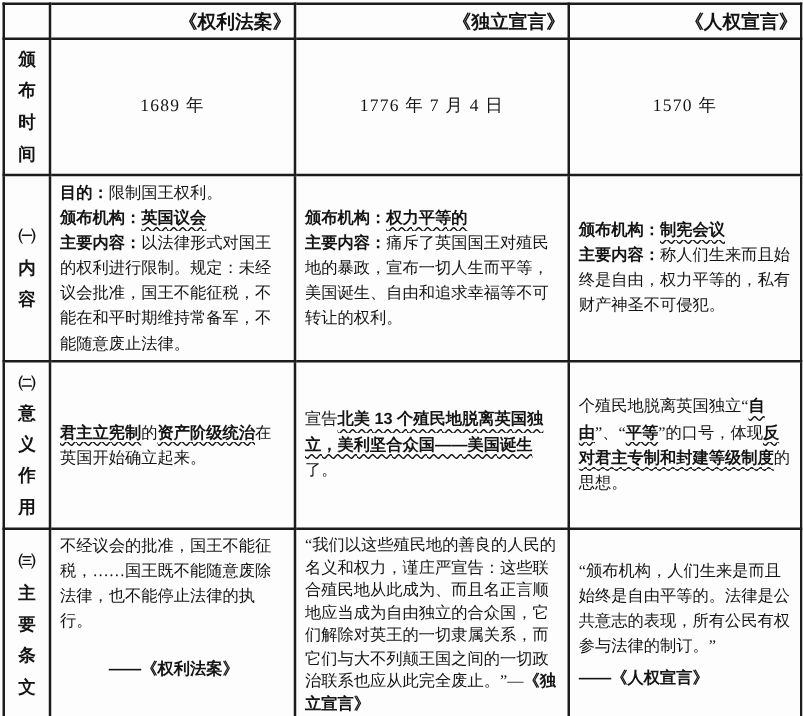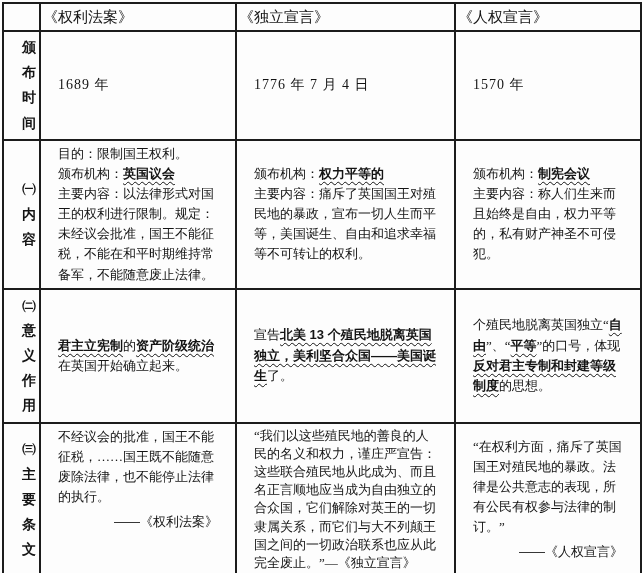--- a/index.html
+++ b/index.html
@@ -8,52 +8,52 @@
     background:#fdfdfd;padding:2px;
     font-family:"Liberation Serif","DejaVu Serif",serif;
     color:#141414;
   }
   table.cmp{
     border-collapse:collapse;table-layout:fixed;
     width:638px;height:569px;background:#fdfdfd;
   }
   td{
     border:2px solid #1c1c1c;
-    padding:3px 17px;
+    padding:3px 7px;
     vertical-align:middle;
     overflow:hidden;
     box-sizing:border-box;
   }
   .hdr{
     font-family:"Liberation Sans","DejaVu Sans",sans-serif;
-    font-weight:normal;font-size:15px;text-align:left;padding:2px;
+    font-weight:bold;font-size:15px;text-align:right;padding:2px;
   }
-  .timeval{font-size:14px;letter-spacing:1px;margin-left:22px;}
+  .timeval{text-align:center;font-size:14px;letter-spacing:1px;margin-left:22px;}
   .vlabel{
     font-weight:bold;font-size:14px;line-height:1.8;
     width:16px;margin:0 auto;text-align:center;
     word-break:break-all;
     font-family:"Liberation Sans","DejaVu Sans",sans-serif;
   }
   .cellbody{font-size:13px;line-height:1.55;text-align:left;}
   .tight{line-height:1.4;}
   .b{
-    font-weight:normal;
+    font-weight:bold;
     font-family:"Liberation Sans","DejaVu Sans",sans-serif;
   }
   .wavy{
     font-weight:bold;
     font-family:"Liberation Sans","DejaVu Sans",sans-serif;
     text-decoration:underline;
     text-decoration-style:wavy;
     text-decoration-thickness:1px;
     text-underline-offset:3px;
   }
-  .attr{margin-top:5px;margin-left:3em;text-align:right;}
-  .attr-center{margin-top:5px;text-align:right;}
+  .attr{margin-top:18px;margin-left:3em;}
+  .attr-center{margin-top:5px;text-align:left;}
   .vtop{vertical-align:top;}
 </style>
 </head>
 <body>
 
 <div class="sheet">
 <table class="cmp">
   <colgroup>
     <col style="width:37px">
         <col style="width:196px">
@@ -143,20 +143,20 @@
       <div class="vlabel"><span>㈢</span><span>主要条文</span></div>
     </td>
     <td class="cellbody vtop">
       <div>不经议会的批准，国王不能征税，……国王既不能随意废除法律，也不能停止法律的执行。</div>
       <div class="b attr">——《权利法案》</div>
     </td>
     <td class="cellbody tight">
       <span>“我们以这些殖民地的善良的人民的名义和权力，谨庄严宣告：这些联合殖民地从此成为、而且名正言顺地应当成为自由独立的合众国，它们解除对英王的一切隶属关系，而它们与大不列颠王国之间的一切政治联系也应从此完全废止。”—</span><span class="b">《独立宣言》</span>
     </td>
     <td class="cellbody">
-      <div>“在权利方面，痛斥了英国国王对殖民地的暴政。法律是公共意志的表现，所有公民有权参与法律的制订。”</div>
+      <div>“颁布机构，人们生来是而且始终是自由平等的。法律是公共意志的表现，所有公民有权参与法律的制订。”</div>
       <div class="b attr-center">——《人权宣言》</div>
     </td>
   </tr>
 
 </tbody>
     </table>
 </div>
 
 </body></html>

